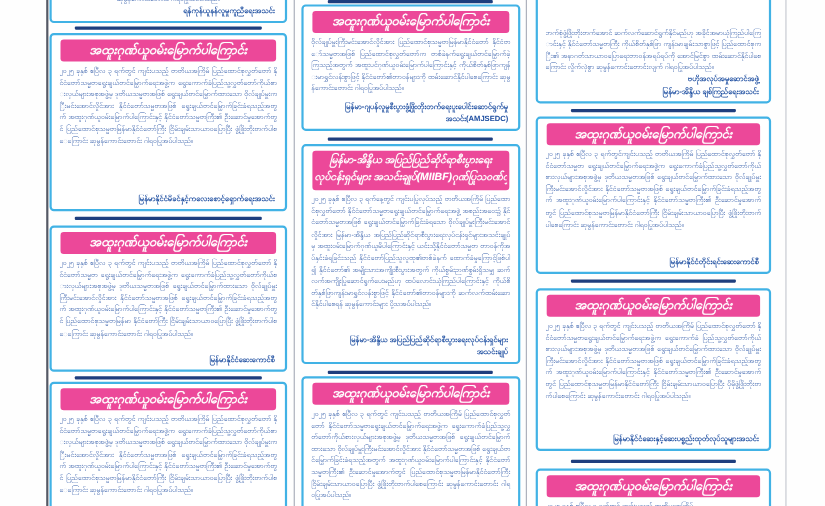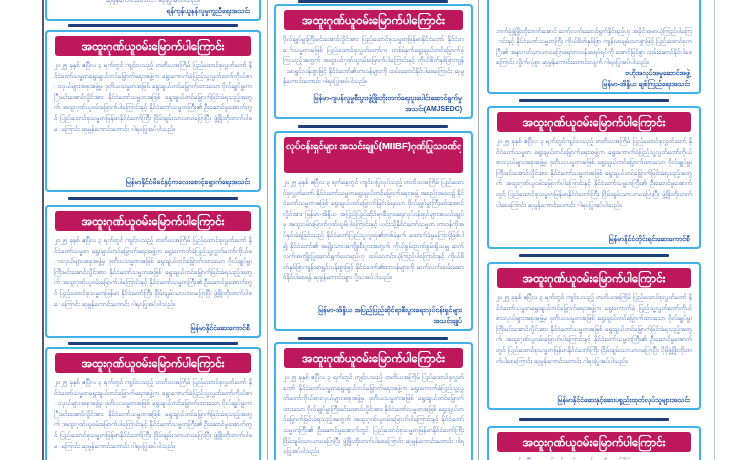--- a/index.html
+++ b/index.html
@@ -6,24 +6,25 @@
   body{font-family:"Liberation Sans","DejaVu Sans",sans-serif;background:#e8e8e8;}
   #page{position:relative;width:750px;height:460px;background:#fefefe;overflow:hidden;margin:0 auto;}
   .box{
     position:absolute;box-sizing:border-box;background:#ffffff;
     border:2px solid #41b2e5;border-radius:4px;
     padding:4px 7px 3px 7px;overflow:hidden;
     display:flex;flex-direction:column;
   }
   .box.clip-top{justify-content:flex-end;}
   .hdr{
-    flex:0 0 auto;background:#be185d;color:#ffffff;font-weight:bold;
+    flex:0 0 auto;background:#ec4899;color:#ffffff;font-weight:bold;
     font-size:11.5px;line-height:20px;height:20px;text-align:center;
     border-radius:3px;margin:0 1px 4px 1px;overflow:hidden;white-space:nowrap;
     text-shadow:0 0 1px rgba(255,255,255,.4);
+    font-style:italic;
   }
   .hdr.two-line{height:34px;line-height:16px;font-size:9.5px;white-space:normal;padding:1px 2px;}
   .hdr .hl{display:block;overflow:hidden;white-space:nowrap;}
   .bod{
     flex:1 1 auto;color:#3a62ac;font-size:6.3px;line-height:10.6px;
     text-align:justify;word-break:break-all;overflow:hidden;
   }
   .bod::first-line{margin-left:10px;}
   .sig{
     flex:0 0 auto;color:#1c4da0;font-weight:bold;font-size:6.9px;line-height:10.5px;
@@ -78,20 +79,21 @@
     <div class="hdr">အထူးဂုဏ်ယူဝမ်းမြောက်ပါကြောင်း</div>
     <div class="bod">ဗိုလ်ချုပ်မှူးကြီးမင်းအောင်လှိုင်အား ပြည်ထောင်စုသမ္မတမြန်မာနိုင်ငံတော် နိုင်ငံတော်သမ္မတအဖြစ် ပြည်ထောင်စုလွှတ်တော်က တစ်ခဲနက်ရွေးချယ်တင်မြှောက်ခဲ့ကြသည့်အတွက် အထူးပင်ဂုဏ်ယူဝမ်းမြောက်ပါကြောင်းနှင့် ကိုယ်စိတ်နှစ်ဖြာကျန်းမာရွှင်လန်းစွာဖြင့် နိုင်ငံတော်၏တာဝန်များကို ထမ်းဆောင်နိုင်ပါစေကြောင်း ဆုမွန်ကောင်းတောင်း ဂါရဝပြုအပ်ပါသည်။</div>
     <div class="sig">မြန်မာ-ဂျပန်လူမှုစီးပွားဖွံ့ဖြိုးတိုးတက်ရေးပူးပေါင်းဆောင်ရွက်မှု</div>
     <div class="sig">အသင်း(AMJSEDC)</div>
   </div>
 
   <div class="divider" style="left:298px;top:125px;width:150px;"></div>
 
   <div class="box" style="left:274px;top:131px;width:199px;height:200px;">
     <div class="hdr two-line">
+      <span class="hl">မြန်မာ-အိန္ဒိယ အပြည်ပြည်ဆိုင်ရာစီးပွားရေး</span>
       <span class="hl">လုပ်ငန်းရှင်များ အသင်းချုပ်(MIIBF)ဂုဏ်ပြုသဝဏ်လွှာ</span>
     </div>
     <div class="bod">၂၀၂၅ ခုနှစ် ဧပြီလ ၃ ရက်နေ့တွင် ကျင်းပပြုလုပ်သည့် တတိယအကြိမ် ပြည်ထောင်စုလွှတ်တော် နိုင်ငံတော်သမ္မတရွေးချယ်တင်မြှောက်ရေးအဖွဲ့ အစည်းအဝေး၌ နိုင်ငံတော်သမ္မတအဖြစ် ရွေးချယ်တင်မြှောက်ခြင်းခံရသော ဗိုလ်ချုပ်မှူးကြီးမင်းအောင်လှိုင်အား မြန်မာ-အိန္ဒိယ အပြည်ပြည်ဆိုင်ရာစီးပွားရေးလုပ်ငန်းရှင်များအသင်းချုပ်မှ အထူးဝမ်းမြောက်ဂုဏ်ယူမိပါကြောင်းနှင့် ယင်းသို့နိုင်ငံတော်သမ္မတ တာဝန်ကိုအပ်နှင်းခံရခြင်းသည် နိုင်ငံတော်ပြည်သူလူထု၏တစ်ခဲနက် ထောက်ခံမှုကြောင့်ဖြစ်ပါ၍ နိုင်ငံတော်၏ အမျိုးသားအကျိုးစီးပွားအတွက် ကိုယ်စွမ်းဉာဏ်စွမ်းရှိသမျှ ဆက်လက်အကျိုးပြုဆောင်ရွက်ပေးမည်ဟု ထပ်လောင်းယုံကြည်ပါကြောင်းနှင့် ကိုယ်စိတ်နှစ်ဖြာကျန်းမာရွှင်လန်းစွာဖြင့် နိုင်ငံတော်၏တာဝန်များကို ဆက်လက်ထမ်းဆောင်နိုင်ပါစေရန် ဆုမွန်ကောင်းများ ပို့သအပ်ပါသည်။</div>
     <div class="sig">မြန်မာ-အိန္ဒိယ အပြည်ပြည်ဆိုင်ရာစီးပွားရေးလုပ်ငန်းရှင်များ</div>
     <div class="sig">အသင်းချုပ်</div>
   </div>
 
   <div class="divider" style="left:298px;top:337px;width:150px;"></div>
 
   <div class="box" style="left:274px;top:342px;width:199px;height:138px;">

